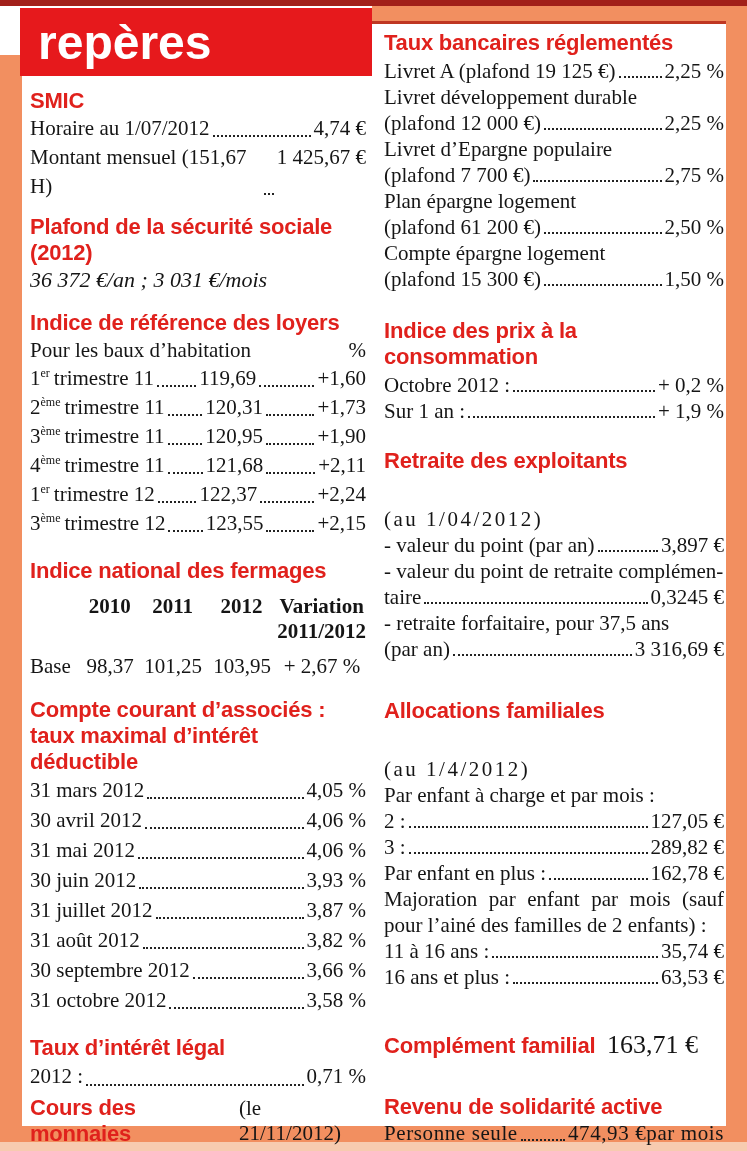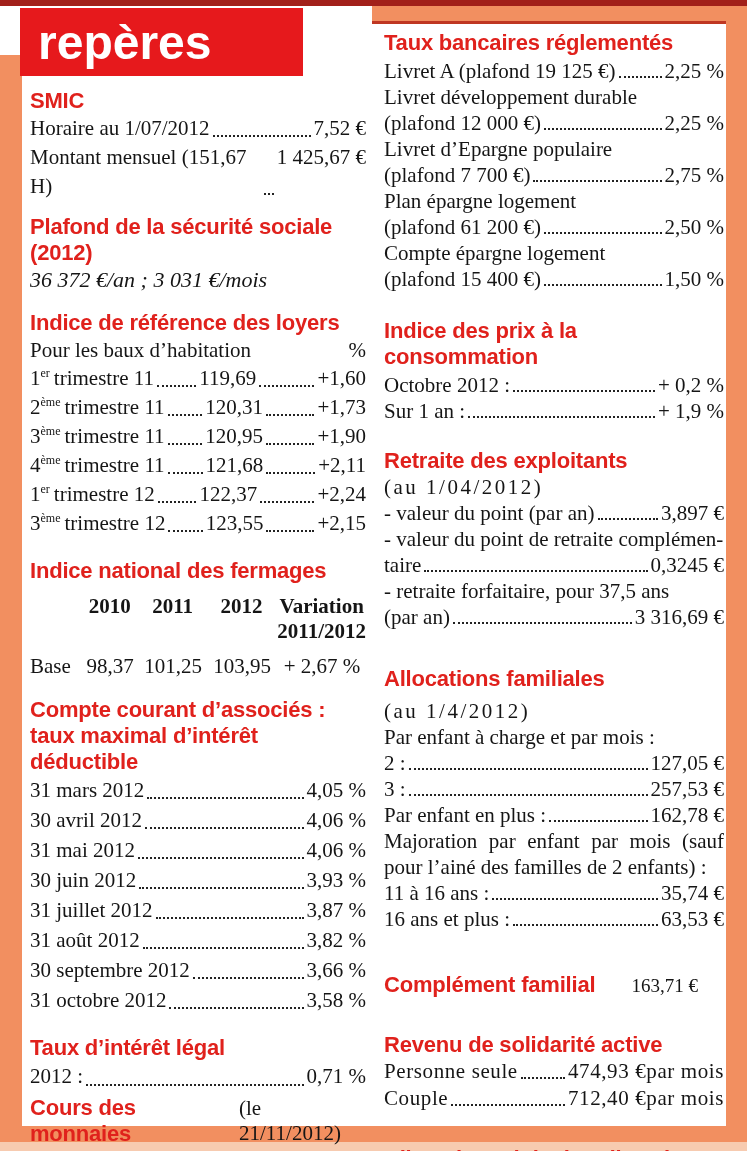--- a/index.html
+++ b/index.html
@@ -8,21 +8,21 @@
 
   
   .strip-top{position:absolute;left:0;top:0;width:747px;height:6px;background:#a2201a;}
   .band-topright{position:absolute;left:372px;top:6px;width:375px;height:15px;background:#f28f60;border-bottom:3px solid #bf3722;}
   .bar-right{position:absolute;left:726px;top:6px;width:21px;height:1136px;background:#f28f60;}
   .bar-left{position:absolute;left:0;top:55px;width:22px;height:1071px;background:#f28f60;}
   .band-bottom{position:absolute;left:0;top:1126px;width:747px;height:16px;background:#f28f60;}
   .strip-pale{position:absolute;left:0;top:1142px;width:747px;height:9px;background:#f7cbb0;}
 
   
-  .banner{position:absolute;left:20px;top:8px;width:283px;height:68px;background:#e6191c;
+  .banner{position:absolute;left:20px;top:8px;width:352px;height:68px;background:#e6191c;
           display:flex;align-items:center;padding-left:18px;box-sizing:border-box;}
   .banner-title{font:bold 48px "Liberation Sans",sans-serif;color:#ffffff;letter-spacing:0;}
 
   
   .col{position:absolute;box-sizing:border-box;}
   .col-left{left:30px;top:88px;width:336px;}
   .col-right{left:384px;top:30px;width:340px;}
 
   .sec-title{font-family:"Liberation Sans",sans-serif;font-weight:bold;font-size:22px;
              color:#e0211c;letter-spacing:-0.2px;line-height:26px;}
@@ -62,27 +62,27 @@
   .title-row{display:flex;align-items:baseline;justify-content:space-between;}
   .date-note{font-size:21px;}
 
   
   .col-right .row{line-height:26px;font-size:21px;}
   .col-right .line{line-height:26px;}
   .s-banc .sec-title{margin-bottom:2px;}
   .s-prix{margin-top:26px;}
   .s-prix .sec-title{margin-bottom:2px;}
   .s-retraite{margin-top:24px;}
-  .note{font-size:21px;line-height:26px;letter-spacing:2.5px;}
+  .note{font-size:21px;line-height:26px;letter-spacing:2.5px;margin-top:32px;}
   .s-alloc{margin-top:36px;}
   .s-alloc .sec-title{margin-bottom:6px;}
   .para{font-size:21px;line-height:26px;text-align:justify;}
   .s-compl{margin-top:40px;}
   .compl-row{display:flex;align-items:baseline;justify-content:space-between;}
-  .compl-val{font-size:19px;margin-right:26px;}
+  .compl-val{font-size:26px;margin-right:26px;}
   .s-rsa{margin-top:34px;}
   .s-rsa .row{letter-spacing:0.6px;line-height:27px;}
   .suffix{white-space:nowrap;}
   .s-aah{margin-top:34px;}
 </style>
 </head>
 <body>
 
 <div class="page">
 
@@ -97,21 +97,21 @@
     <span class="banner-title">repères</span>
   </div>
 
   <div class="col col-left">
 
     <div class="sec s-smic">
       <div class="sec-title">SMIC</div>
       <div class="row">
         <span>Horaire au 1/07/2012</span>
         <span class="leader"></span>
-        <span class="val">7,52 €</span>
+        <span class="val">4,74 €</span>
       </div>
       <div class="row">
         <span>Montant mensuel (151,67 H)</span>
         <span class="leader"></span>
         <span class="val">1 425,67 €</span>
       </div>
     </div>
 
     <div class="sec s-plafond">
       <div class="sec-title">Plafond de la sécurité sociale (2012)</div>
@@ -277,21 +277,21 @@
         <span class="val">2,75 %</span>
       </div>
       <div class="line">Plan épargne logement</div>
       <div class="row">
         <span>(plafond 61 200 €)</span>
         <span class="leader"></span>
         <span class="val">2,50 %</span>
       </div>
       <div class="line">Compte épargne logement</div>
       <div class="row">
-        <span>(plafond 15 400 €)</span>
+        <span>(plafond 15 300 €)</span>
         <span class="leader"></span>
         <span class="val">1,50 %</span>
       </div>
     </div>
 
     <div class="sec s-prix">
       <div class="sec-title">Indice des prix à la consommation</div>
       <div class="row">
         <span>Octobre 2012  :</span>
         <span class="leader"></span>
@@ -331,21 +331,21 @@
       <div class="note">(au 1/4/2012)</div>
       <div class="line">Par enfant à charge et par mois :</div>
       <div class="row">
         <span>2 :</span>
         <span class="leader"></span>
         <span class="val">127,05 €</span>
       </div>
       <div class="row">
         <span>3 :</span>
         <span class="leader"></span>
-        <span class="val">257,53 €</span>
+        <span class="val">289,82 €</span>
       </div>
       <div class="row">
         <span>Par enfant en plus :</span>
         <span class="leader"></span>
         <span class="val">162,78 €</span>
       </div>
       <div class="para">Majoration par enfant par mois (sauf pour l’ainé des familles de 2 enfants) :</div>
       <div class="row">
         <span>11 à 16 ans :</span>
         <span class="leader"></span>

